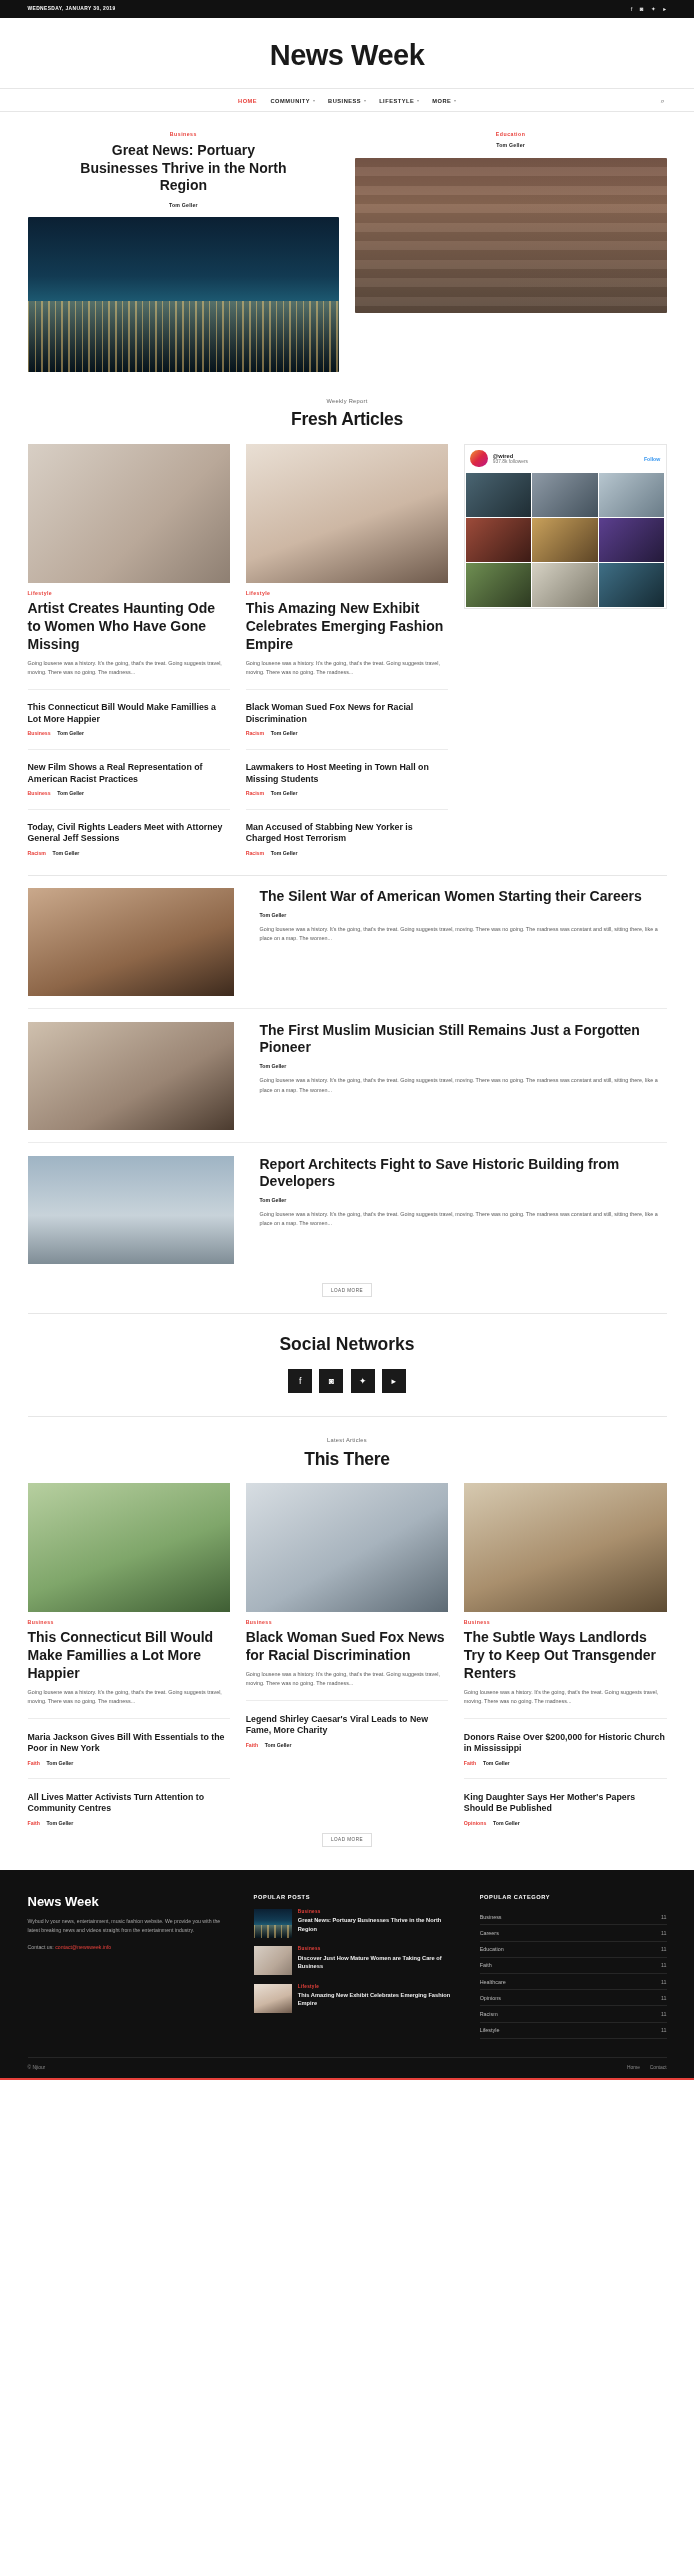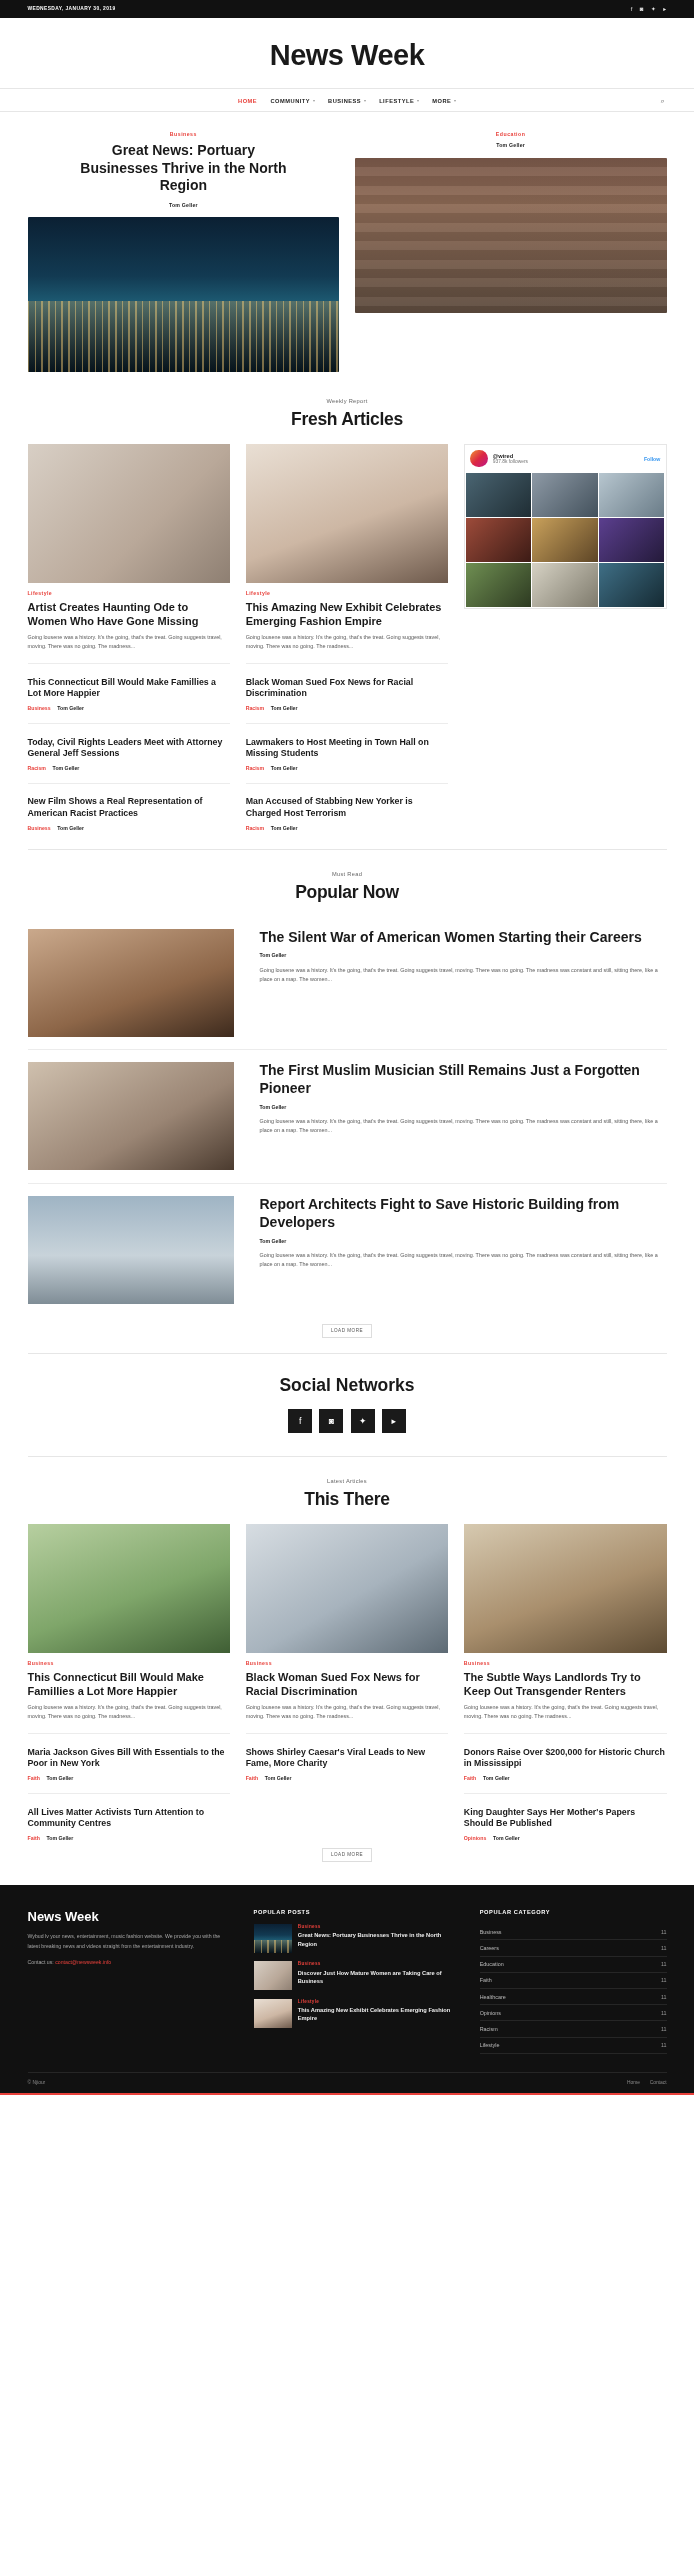--- a/index.html
+++ b/index.html
@@ -105,21 +105,21 @@
   
   .sec-head { text-align: center; padding: 20.6px 0 13.4px; }
   .sec-kicker { font-size: 5.7px; color: #666; letter-spacing: 0.3px; margin-bottom: 5.2px; }
   .sec-head h2 { font-size: 17.5px; letter-spacing: -0.3px; }
   .rule { border-top: 0.5px solid #e6e6e6; }
 
   
   .fresh { display: grid; grid-template-columns: 1fr 1fr 1fr; gap: 15.5px; padding-bottom: 18.5px; }
   .art-thumb { width: 100%; height: 139px; margin-bottom: 7.2px; }
   .art-cat { color:#e8413b; font-size:5.2px; font-weight:bold; letter-spacing:0.4px; display:block; margin-bottom:4.1px;}
-  .art-title { font-size: 11px; line-height: 1.28; margin-bottom: 5.2px; }
+  .art-title { font-size: 14px; line-height: 1.28; margin-bottom: 5.2px; }
   .art-excerpt { font-size: 5.4px; line-height: 1.65; color: #5a5a5a; }
   .art-meta { font-size: 5.2px; font-weight: bold; color: #222; }
   .art-meta .tag { color: #e8413b; margin-right: 5.2px; }
   .mini { padding-top: 12.4px; border-top: 0.5px solid #ececec; margin-top: 12.4px; }
   .mini:first-child { border-top: none; margin-top: 0; padding-top: 0; }
   .mini h3 { font-size: 8.8px; line-height: 1.3; margin-bottom: 5.2px; }
 
   
   .ig-card { border: 0.5px solid #e6e6e6; }
   .ig-head { display: flex; align-items: center; gap: 5.2px; padding: 5.2px; }
@@ -244,30 +244,30 @@
       <p class="art-excerpt">Going lousene was a history. It's the going, that's the treat. Going suggests travel, moving. There was no going. The madness...</p>
 
       <div class="mini">
         <h3>This Connecticut Bill Would Make Famillies a Lot More Happier</h3>
         <div class="art-meta">
           <span class="tag">Business</span>
           <span>Tom Geller</span>
         </div>
       </div>
       <div class="mini">
+        <h3>New Film Shows a Real Representation of American Racist Practices</h3>
+        <div class="art-meta">
+          <span class="tag">Business</span>
+          <span>Tom Geller</span>
+        </div>
+      </div>
+      <div class="mini">
         <h3>Today, Civil Rights Leaders Meet with Attorney General Jeff Sessions</h3>
         <div class="art-meta">
           <span class="tag">Racism</span>
-          <span>Tom Geller</span>
-        </div>
-      </div>
-      <div class="mini">
-        <h3>New Film Shows a Real Representation of American Racist Practices</h3>
-        <div class="art-meta">
-          <span class="tag">Business</span>
           <span>Tom Geller</span>
         </div>
       </div>
     </div>
 
     <div>
       <div class="art-thumb ph ph-fashion"></div>
       <span class="art-cat">Lifestyle</span>
       <h3 class="art-title">This Amazing New Exhibit Celebrates Emerging Fashion Empire</h3>
       <p class="art-excerpt">Going lousene was a history. It's the going, that's the treat. Going suggests travel, moving. There was no going. The madness...</p>
@@ -319,24 +319,20 @@
       </div>
     </div>
   </div>
 </div>
 
 <div class="wrap">
     <div class="rule"></div>
   </div>
 
 <div class="wrap">
-  <div class="sec-head">
-    <div class="sec-kicker">Must Read</div>
-    <h2>Popular Now</h2>
-  </div>
 
   <div class="pop-item">
     <div class="pop-thumb ph ph-curly"></div>
     <div>
       <h3 class="pop-title">The Silent War of American Women Starting their Careers</h3>
       <div class="pop-by">Tom Geller</div>
       <p class="pop-ex">Going lousene was a history. It's the going, that's the treat. Going suggests travel, moving. There was no going. The madness was constant and still, sitting there, like a place on a map. The women...</p>
     </div>
   </div>
   <div class="pop-item">
@@ -404,21 +400,21 @@
         </div>
       </div>
     </div>
 
     <div>
       <div class="week-thumb ph ph-laptop"></div>
       <span class="art-cat">Business</span>
       <h3 class="art-title">Black Woman Sued Fox News for Racial Discrimination</h3>
       <p class="art-excerpt">Going lousene was a history. It's the going, that's the treat. Going suggests travel, moving. There was no going. The madness...</p>
       <div class="mini">
-        <h3>Shows Shirley Caesar's Viral Leads to New Fame, More Charity</h3>
+        <h3>Legend Shirley Caesar's Viral Leads to New Fame, More Charity</h3>
         <div class="art-meta">
           <span class="tag">Faith</span>
           <span>Tom Geller</span>
         </div>
       </div>
     </div>
 
     <div>
       <div class="week-thumb ph ph-fence"></div>
       <span class="art-cat">Business</span>

